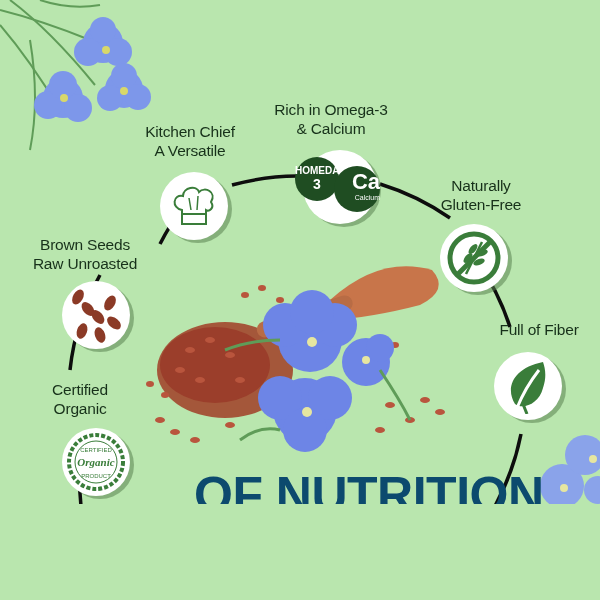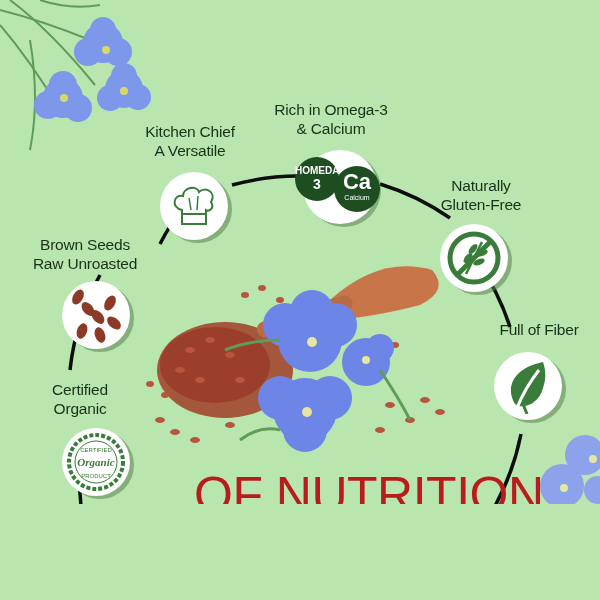--- a/index.html
+++ b/index.html
@@ -4,26 +4,26 @@
 <style>
   html, body { margin:0; padding:0; }
   body { width:600px; height:600px; overflow:hidden; background:#b9e6ae; font-family:"Liberation Sans", "DejaVu Sans", sans-serif; }
   .canvas { position:relative; width:600px; height:504px; background:#b9e6ae; overflow:hidden; }
   .arc { position:absolute; left:0; top:0; }
   .label { position:absolute; color:#17311a; font-size:15.5px; line-height:19px; text-align:center; letter-spacing:-0.2px; }
   .badge { position:absolute; width:68px; height:68px; border-radius:50%; background:#ffffff; box-shadow:4px 3px 0 rgba(90,130,80,0.55); display:flex; align-items:center; justify-content:center; }
   .badge svg { display:block; }
   .title1 { position:absolute; left:196px; top:461px; font-size:30px; color:#1d4d1c; letter-spacing:-0.5px; white-space:nowrap; }
   .title1 .b { color:#0f2a10; }
-  .title2 { position:absolute; left:194px; top:466px; font-size:50px; color:#b91c1c; letter-spacing:-0.5px; white-space:nowrap; font-weight:normal; }
+  .title2 { position:absolute; left:194px; top:466px; font-size:50px; color:#0c4a6e; letter-spacing:-0.5px; white-space:nowrap; font-weight:bold; }
   .logo { position:absolute; left:488px; top:538px; width:140px; height:110px; border-radius:50%; background:#ffffff; }
   .logo-text { position:absolute; left:500px; top:573px; font-size:24px; color:#7cbf3b; letter-spacing:0.5px; font-weight:bold; }
   .omega { position:absolute; left:295px; top:157px; width:44px; height:44px; border-radius:50%; background:#1f4d22; color:#fff; text-align:center; font-size:10px; line-height:12px; font-weight:bold; padding-top:8px; box-sizing:border-box; }
   .omega .n { font-size:14px; line-height:14px; }
-  .ca { position:absolute; left:334px; top:166px; width:46px; height:46px; border-radius:50%; background:#1f4d22; color:#fff; text-align:center; box-sizing:border-box; padding-top:4px; }
+  .ca { position:absolute; left:334px; top:166px; width:46px; height:46px; border-radius:50%; background:#1f4d22; color:#fff; text-align:right; box-sizing:border-box; padding-top:4px; }
   .ca .sym { font-size:22px; line-height:24px; font-weight:bold; }
   .ca .sub { font-size:7px; line-height:8px; }
 </style>
 </head>
 <body>
 
 <div class="canvas">
 
   <svg class="arc" width="600" height="600">
 

